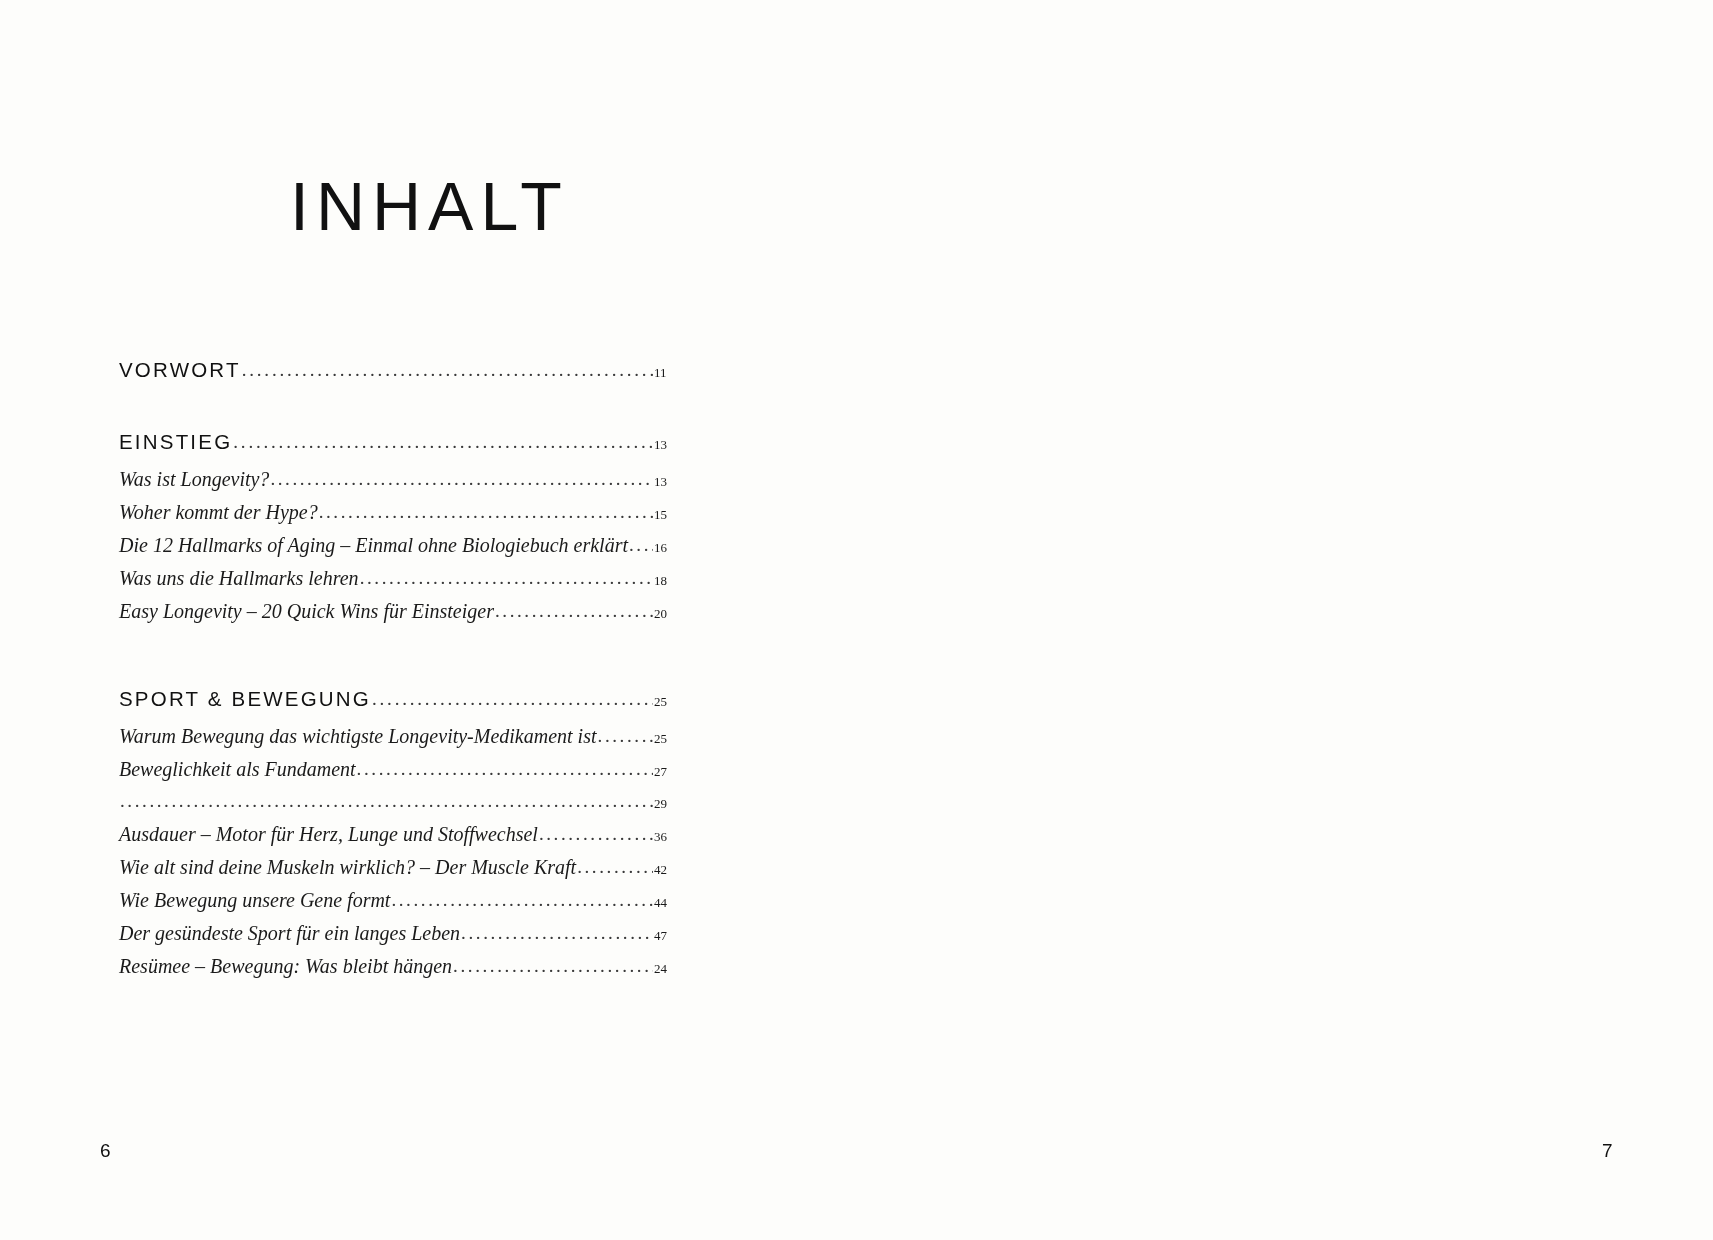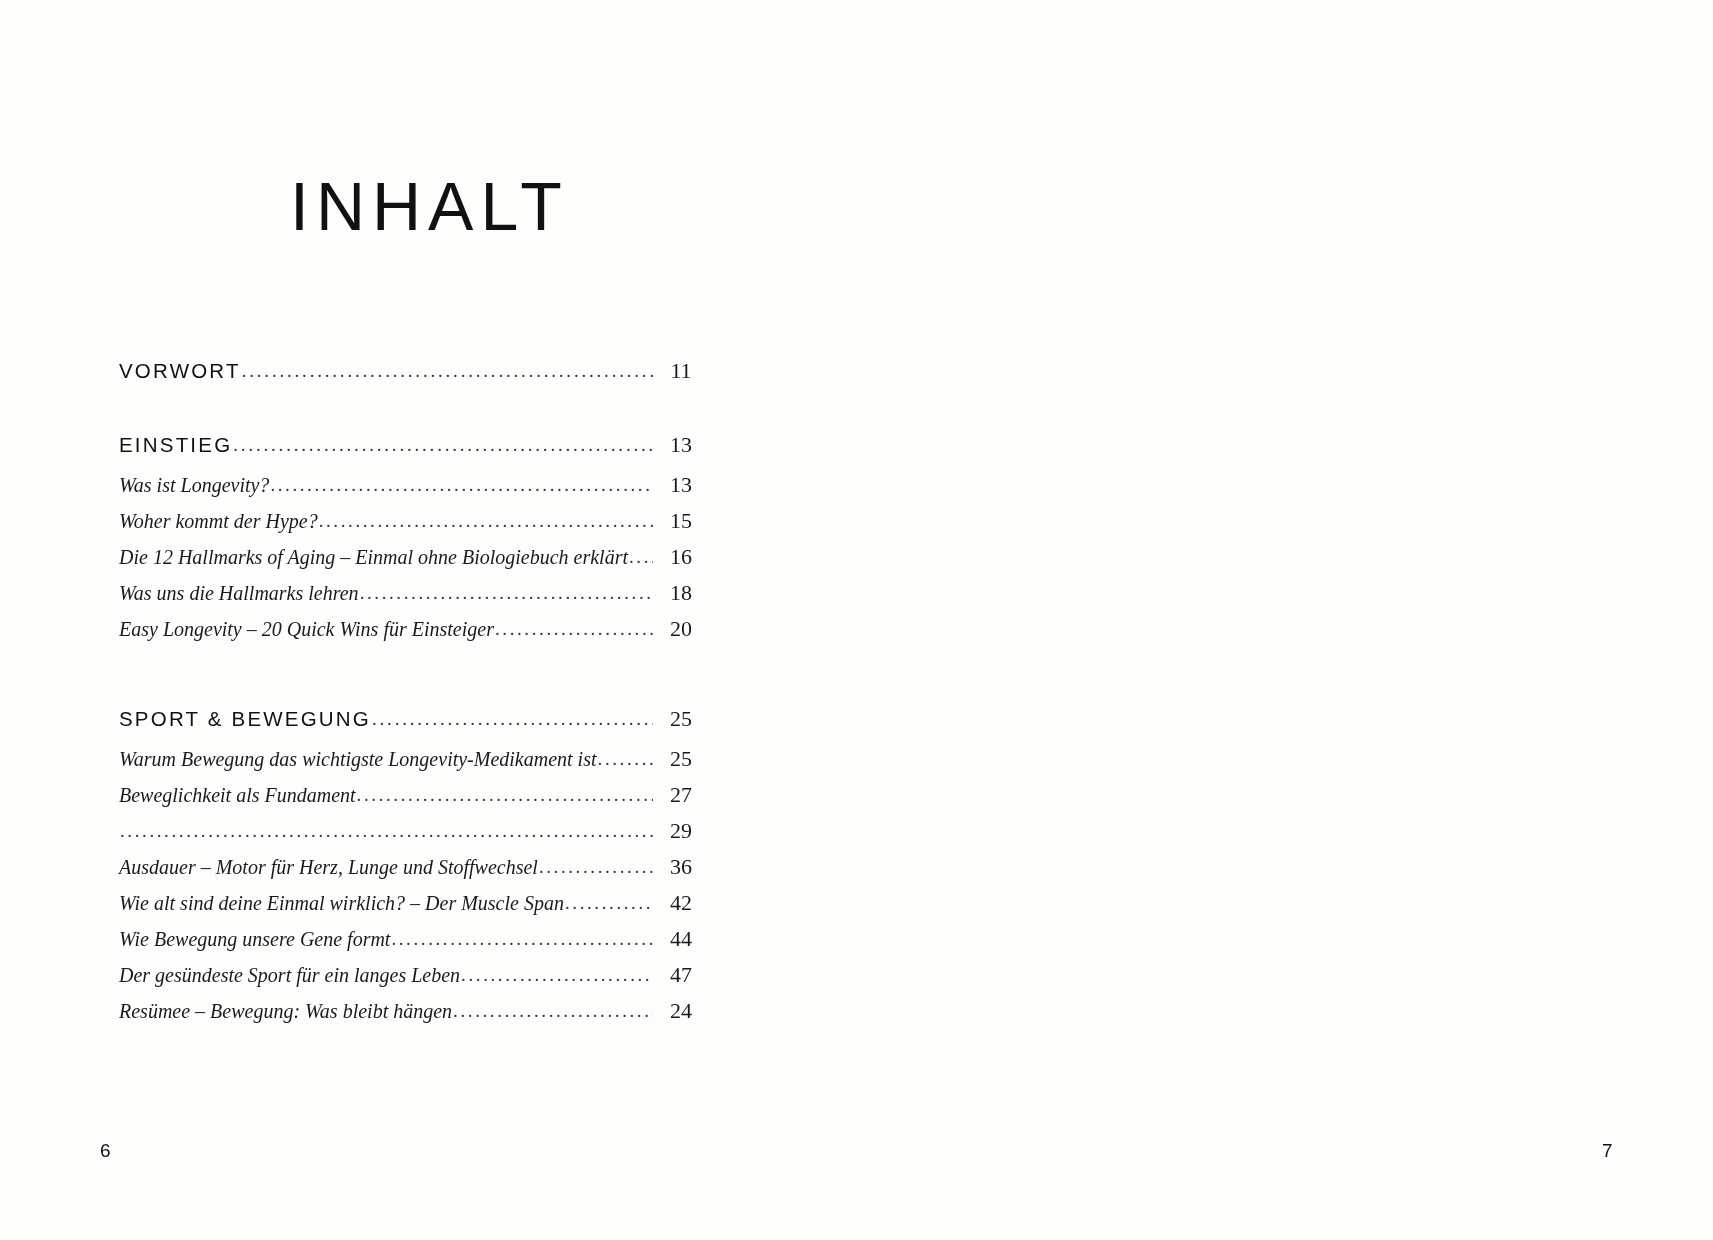--- a/index.html
+++ b/index.html
@@ -101,23 +101,23 @@
     font-size: 19px;
     letter-spacing: 2.6px;
     position: relative;
     top: -1px;
   }
   .row .leader::before {
     content: ".........................................................................................................";
   }
   .row .num {
     flex: 0 0 54px;
-    text-align: center;
+    text-align: left;
     white-space: nowrap;
-    font-size: 22px;
+    font-size: 13px;
     color: #1a1a1a;
   }
 
   
   .row.section .label {
     font-family: "Liberation Sans", sans-serif;
     font-weight: 400;
     font-size: 20.5px;
     letter-spacing: 2.2px;
     color: #111111;
@@ -228,21 +228,21 @@
         <div class="row entry">
           <span class="leader"></span>
           <span class="num">29</span>
         </div>
         <div class="row entry">
           <span class="label">Ausdauer – Motor für Herz, Lunge und Stoffwechsel</span>
           <span class="leader"></span>
           <span class="num">36</span>
         </div>
         <div class="row entry">
-          <span class="label">Wie alt sind deine Einmal wirklich? – Der Muscle Span</span>
+          <span class="label">Wie alt sind deine Muskeln wirklich? – Der Muscle Kraft</span>
           <span class="leader"></span>
           <span class="num">42</span>
         </div>
         <div class="row entry">
           <span class="label">Wie Bewegung unsere Gene formt</span>
           <span class="leader"></span>
           <span class="num">44</span>
         </div>
         <div class="row entry">
           <span class="label">Der gesündeste Sport für ein langes Leben</span>

